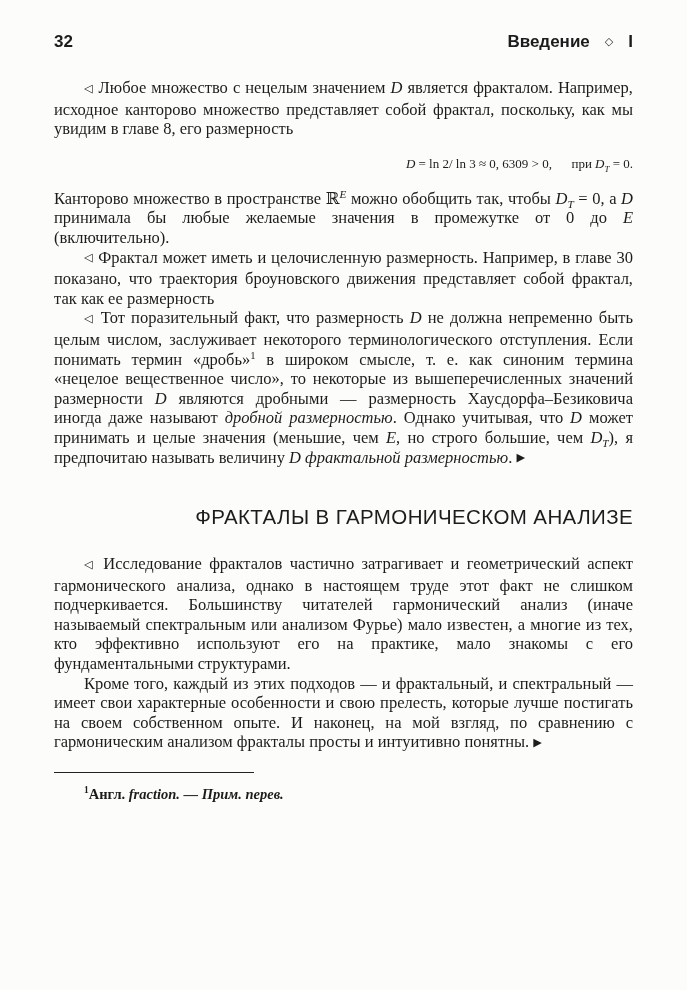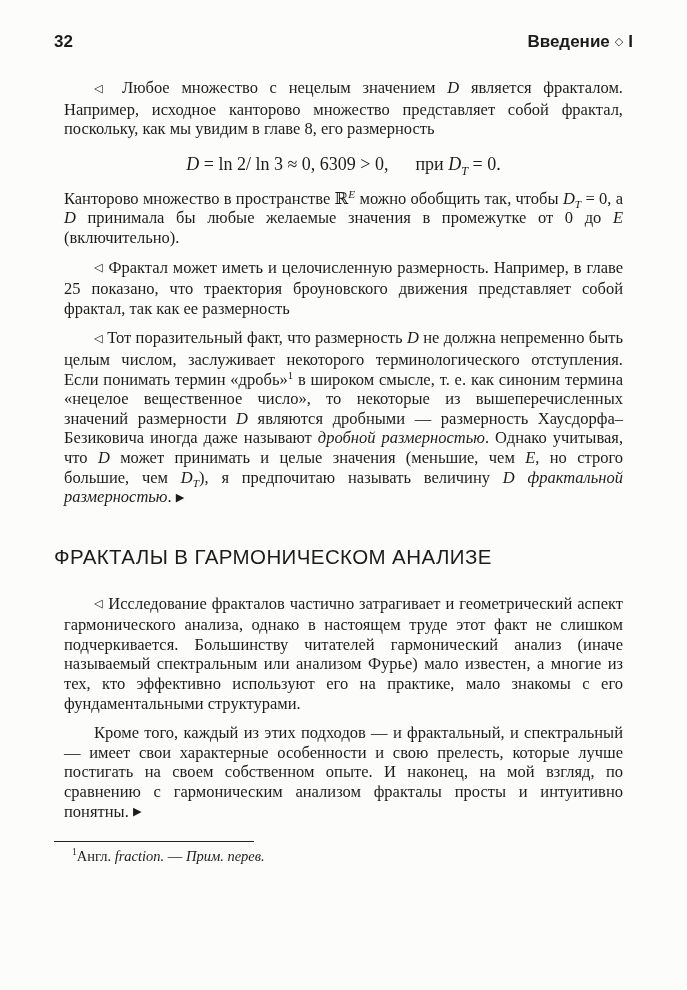--- a/index.html
+++ b/index.html
@@ -20,46 +20,46 @@
   }
   .page-header {
     display: flex;
     justify-content: space-between;
     align-items: baseline;
     font-family: "Liberation Sans", "DejaVu Sans", sans-serif;
     font-weight: bold;
     font-size: 17px;
     margin-bottom: 26px;
   }
-  .running-right { display: flex; align-items: baseline; gap: 5px; justify-content: space-between; }
+  .running-right { display: flex; align-items: baseline; gap: 15px; justify-content: space-between; }
   .diamond {
     font-size: 11px;
     position: relative;
     top: -2px;
     font-weight: normal;
   }
   .body-col { }
   .para {
     font-size: 16.5px;
     line-height: 19.6px;
     text-align: justify;
-    margin: 10px;
+    margin: 0;
   }
   .para.indent { text-indent: 30px; }
   .formula {
-    text-align: center;
-    font-size: 18px;
+    text-align: right;
+    font-size: 13px;
     margin: 14px 0 14px 0;
     line-height: 22px;
   }
   .section-heading {
     font-family: "Liberation Sans", "DejaVu Sans", sans-serif;
     font-size: 20.5px;
     letter-spacing: 0.4px;
-    text-align: left;
+    text-align: right;
     margin: 36px 0 25px 0;
     font-weight: normal;
   }
   .rm, .ri { font-style: italic; }
   sub.rsub {
     font-style: italic;
     font-size: 0.68em;
     line-height: 0;
   }
   sup.rsup {
@@ -82,42 +82,43 @@
   .footnote-rule {
     width: 200px;
     height: 0;
     border-top: 1.2px solid #222;
     margin: 0 0 5px 0;
   }
   .footnote {
     font-size: 14.5px;
     line-height: 18px;
     text-indent: 18px;
-    margin: 0;
+    margin: 12px;
+    font-weight: bold;
   }
 </style>
 </head>
 <body>
 
 <div class="page">
 
   <div class="page-header">
     <span>32</span>
     <span class="running-right">
       <span>Введение</span>
       <span class="diamond">◇</span>
       <span>I</span>
     </span>
   </div>
 
   <div class="body-col">
       <p class="para indent"><span class="rtl">◁</span><span class="rt"> Любое множество с нецелым значением </span><span class="rm">D</span><span class="rt"> является фракталом. Например, исходное канторово множество представляет собой фрактал, поскольку, как мы увидим в главе 8, его размерность</span></p>
       <div class="formula"><span class="rm">D</span><span class="rt"> = ln 2/ ln 3 ≈ 0, 6309 &gt; 0,</span><span class="rt">  при </span><span class="rm">D</span><sub class="rsub">T</sub><span class="rt"> = 0.</span></div>
       <p class="para"><span class="rt">Канторово множество в пространстве </span><span class="rbb">ℝ</span><sup class="risup">E</sup><span class="rt"> можно обобщить так, чтобы </span><span class="rm">D</span><sub class="rsub">T</sub><span class="rt"> = 0, а </span><span class="rm">D</span><span class="rt"> принимала бы любые желаемые значения в промежутке от 0 до </span><span class="rm">E</span><span class="rt"> (включительно).</span></p>
-      <p class="para indent"><span class="rtl">◁</span><span class="rt"> Фрактал может иметь и целочисленную размерность. Например, в главе 25 показано, что траектория броуновского движения представляет собой фрактал, так как ее размерность</span></p>
+      <p class="para indent"><span class="rtl">◁</span><span class="rt"> Фрактал может иметь и целочисленную размерность. Например, в главе 30 показано, что траектория броуновского движения представляет собой фрактал, так как ее размерность</span></p>
       <p class="para indent"><span class="rtl">◁</span><span class="rt"> Тот поразительный факт, что размерность </span><span class="rm">D</span><span class="rt"> не должна непременно быть целым числом, заслуживает некоторого терминологического отступления. Если понимать термин «дробь»</span><sup class="rsup">1</sup><span class="rt"> в широком смысле, т. е. как синоним термина «нецелое вещественное число», то некоторые из вышеперечисленных значений размерности </span><span class="rm">D</span><span class="rt"> являются дробными — размерность Хаусдорфа–Безиковича иногда даже называют </span><span class="ri">дробной размерностью</span><span class="rt">. Однако учитывая, что </span><span class="rm">D</span><span class="rt"> может принимать и целые значения (меньшие, чем </span><span class="rm">E</span><span class="rt">, но строго большие, чем </span><span class="rm">D</span><sub class="rsub">T</sub><span class="rt">), я предпочитаю называть величину </span><span class="rm">D</span><span class="rt"> </span><span class="ri">фрактальной размерностью</span><span class="rt">. </span><span class="rtr">▶</span></p>
       <h2 class="section-heading">ФРАКТАЛЫ В ГАРМОНИЧЕСКОМ АНАЛИЗЕ</h2>
       <p class="para indent"><span class="rtl">◁</span><span class="rt"> Исследование фракталов частично затрагивает и геометрический аспект гармонического анализа, однако в настоящем труде этот факт не слишком подчеркивается. Большинству читателей гармонический анализ (иначе называемый спектральным или анализом Фурье) мало известен, а многие из тех, кто эффективно используют его на практике, мало знакомы с его фундаментальными структурами.</span></p>
       <p class="para indent"><span class="rt">Кроме того, каждый из этих подходов — и фрактальный, и спектральный — имеет свои характерные особенности и свою прелесть, которые лучше постигать на своем собственном опыте. И наконец, на мой взгляд, по сравнению с гармоническим анализом фракталы просты и интуитивно понятны. </span><span class="rtr">▶</span></p>
     </div>
 
   <div class="footnote-block">
     <div class="footnote-rule"></div>
     <p class="footnote"><sup class="rsup">1</sup><span class="rt">Англ. </span><span class="ri">fraction.</span><span class="rt"> — </span><span class="ri">Прим. перев.</span></p>
   </div>

